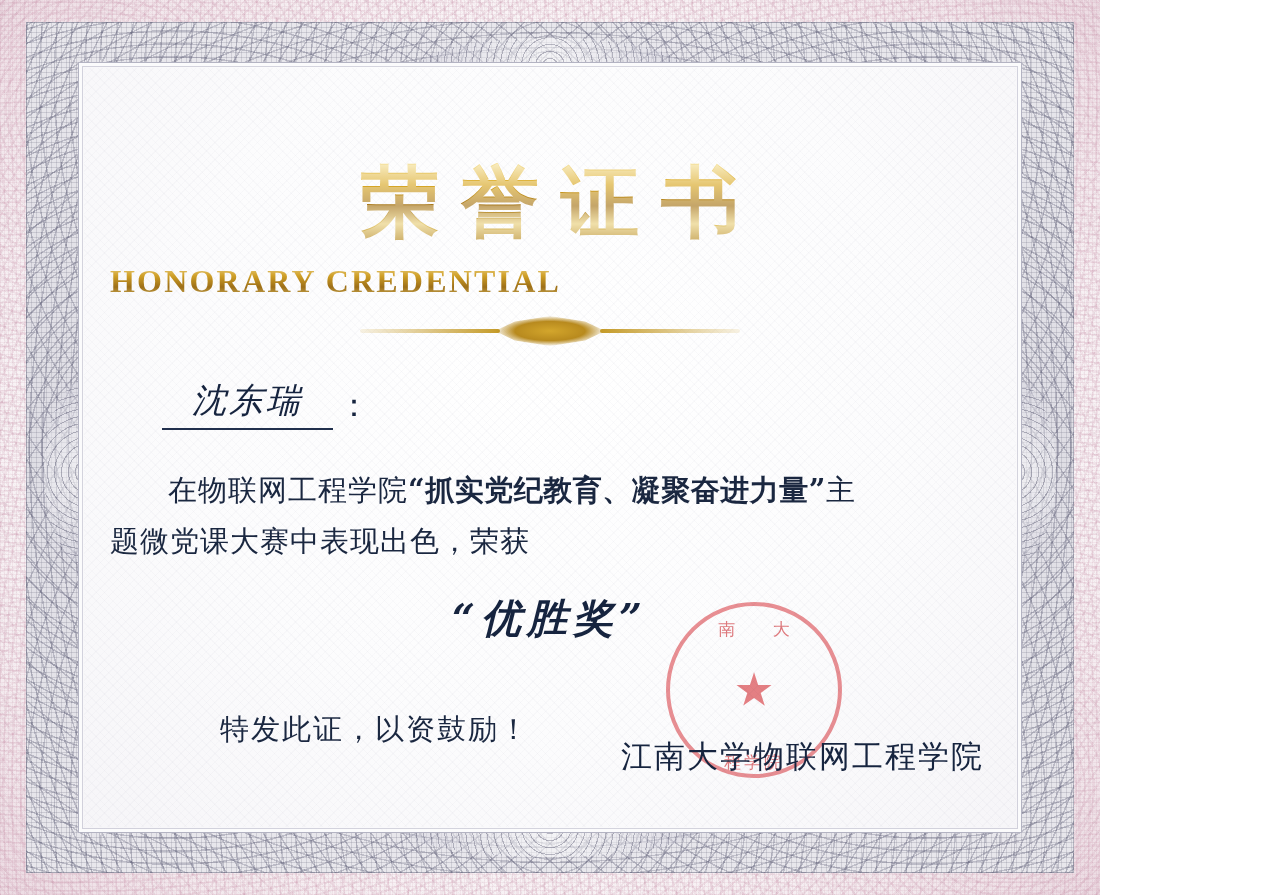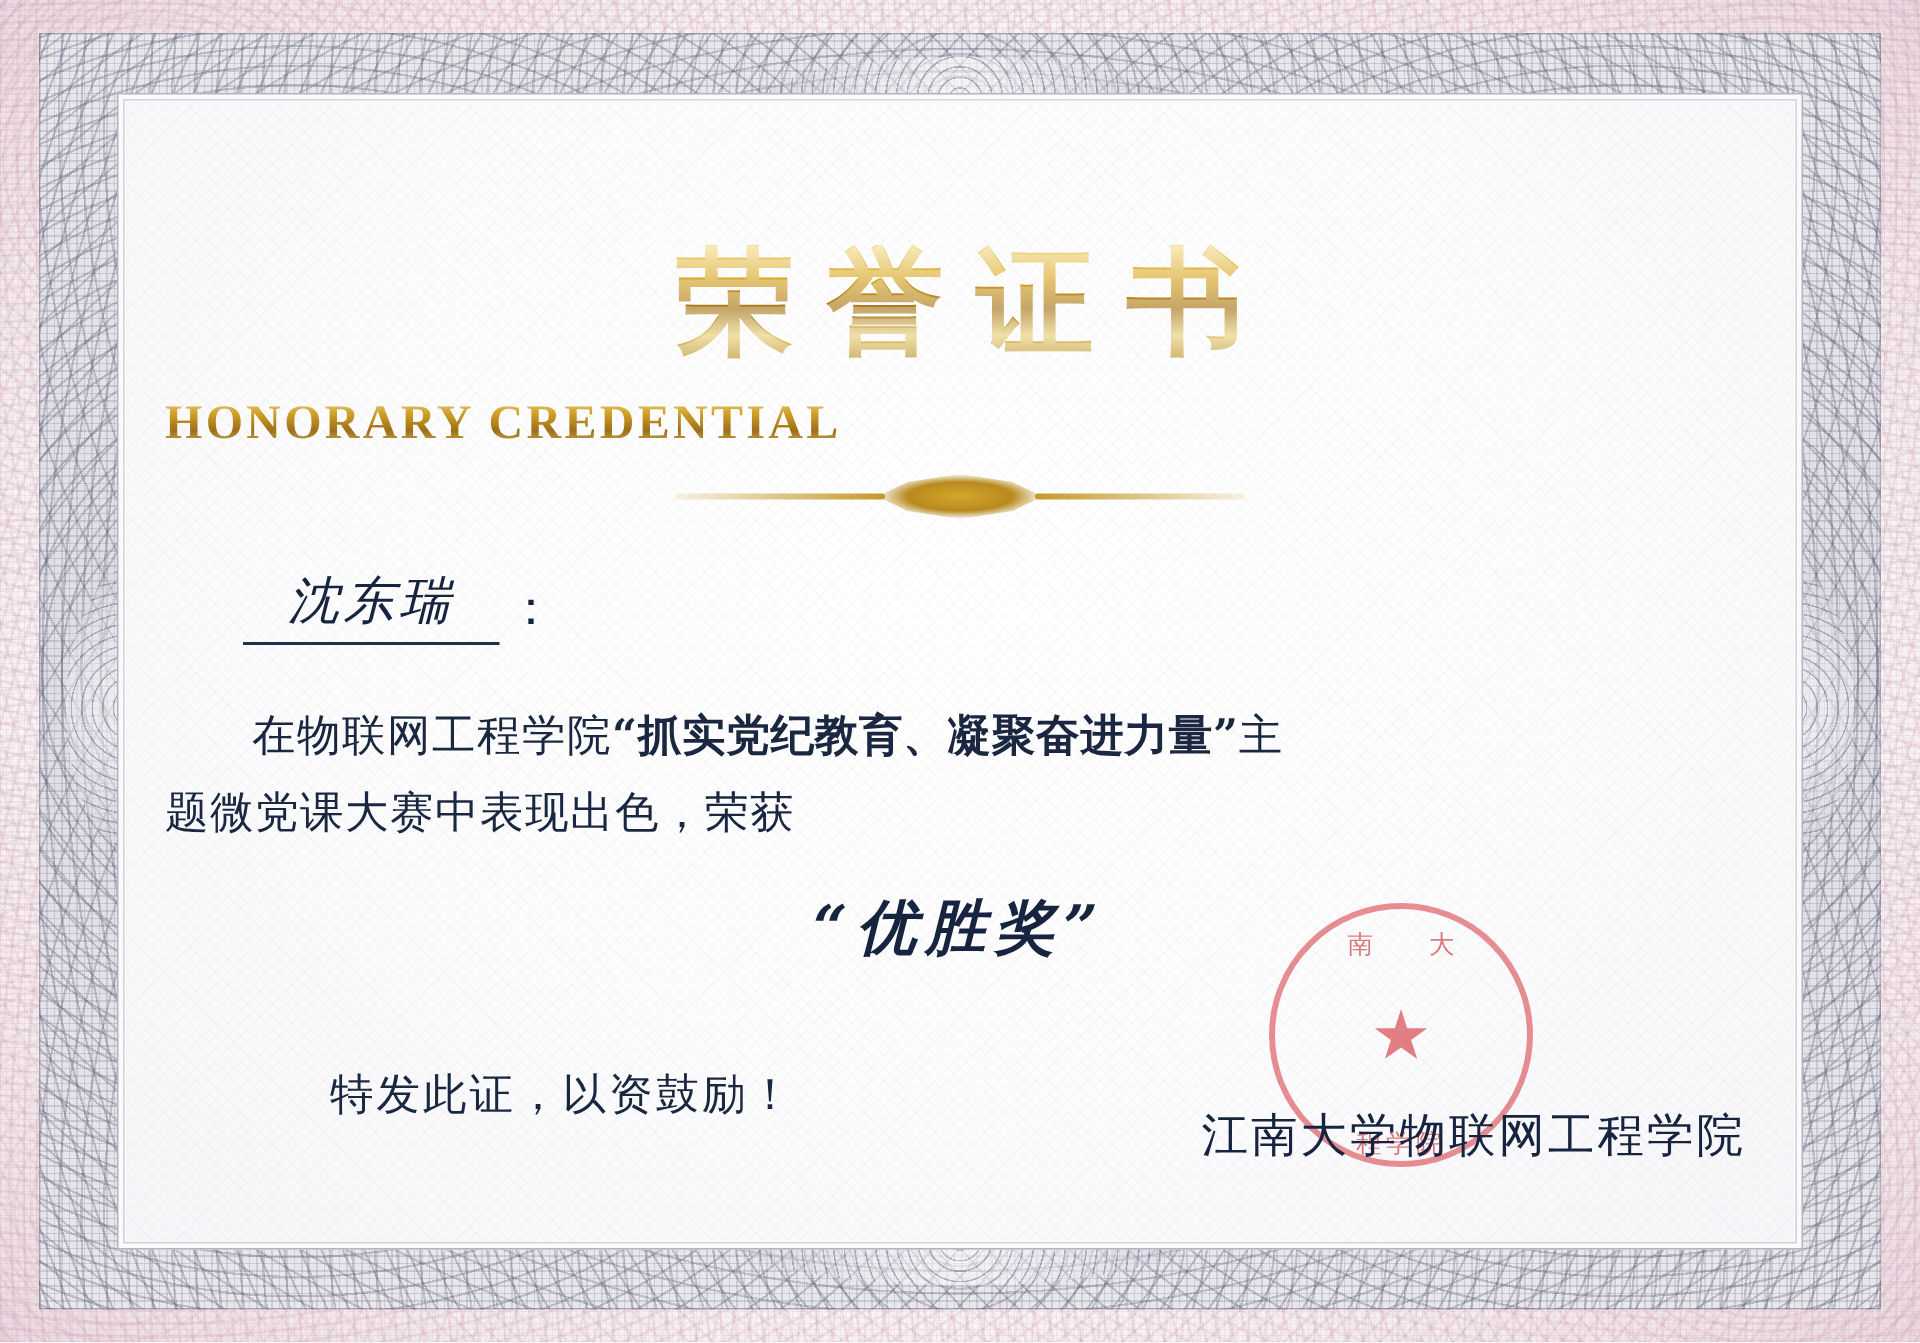--- a/index.html
+++ b/index.html
@@ -9,21 +9,21 @@
   }
   body {
     width: 1280px;
     height: 895px;
     overflow: hidden;
     font-family: "Liberation Serif", serif;
   }
 
   .certificate {
     position: relative;
-    width: 1280px;
+    width: 1100px;
     height: 895px;
     background:
       radial-gradient(ellipse at 50% 45%, #ffffff 0%, #fbfbfc 45%, #f3f2f4 78%, #efeaee 100%);
     overflow: hidden;
     text-decoration: underline;
   }
 
   
   .paper-texture {
     position: absolute;

